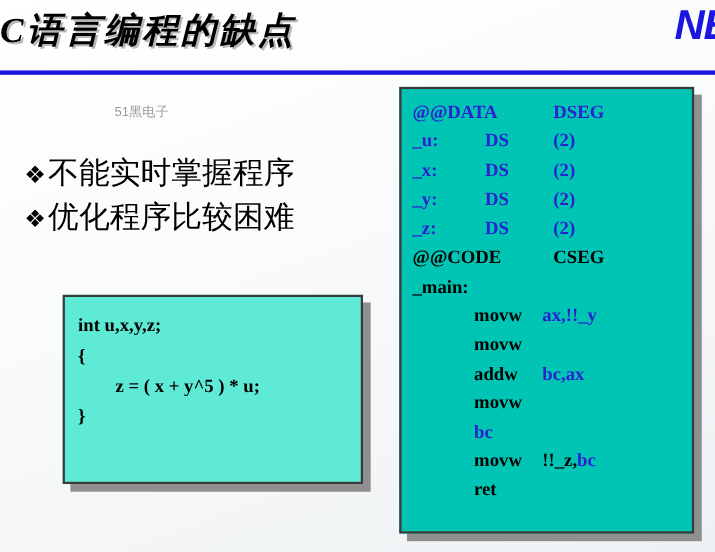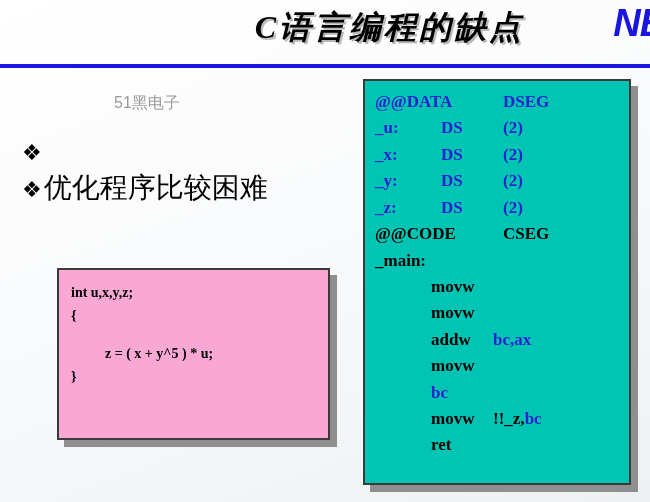--- a/index.html
+++ b/index.html
@@ -14,21 +14,21 @@
     background: linear-gradient(160deg, #ffffff 0%, #fafbfc 40%, #eef1f3 100%);
     position: relative;
   }
 
   
   #slide-title {
     position: absolute;
     left: 0;
     top: 6px;
     width: 524px;
-    text-align: right;
+    text-align: left;
     font-family: "Liberation Serif", "DejaVu Serif", serif;
     font-size: 32px;
     font-weight: bold;
     font-style: italic;
     letter-spacing: 3px;
     color: #000000;
     text-shadow: 2px 2px 0 #b8b8b8;
     white-space: nowrap;
   }
 
@@ -51,23 +51,23 @@
     font-weight: bold;
     font-style: italic;
     letter-spacing: -1px;
     color: #1a16e0;
     white-space: nowrap;
   }
 
   
   #watermark {
     position: absolute;
-    left: 114px;
+    left: 104px;
     top: 93px;
-    font-size: 16px;
+    font-size: 12px;
     color: #9a9a9a;
     white-space: nowrap;
   }
 
   
   #bullets {
     position: absolute;
     left: 22px;
     top: 137px;
     width: 330px;
@@ -95,29 +95,28 @@
     font-family: "Liberation Serif", "DejaVu Serif", serif;
     font-weight: bold;
   }
 
   
   #c-code-box {
     left: 57px;
     top: 268px;
     width: 273px;
     height: 172px;
-    background: #f9a8d4;
+    background: #5eead4;
     padding: 12px 0 0 12px;
-    font-size: 14px;
+    font-size: 17px;
     color: #000000;
     line-height: 1.62;
   }
   #c-code-box .indent {
     padding-left: 34px;
-    margin-top: 16px;
   }
 
   
   #asm-code-box {
     left: 363px;
     top: 79px;
     width: 268px;
     height: 406px;
     background: #00c5b4;
     padding: 8px 0 0 10px;
@@ -142,20 +141,21 @@
 
 <div id="title-rule"></div>
 
 <div id="nec-logo">NE</div>
 
 <div id="watermark">51黑电子</div>
 
 <div id="bullets">
     <div class="bullet-row">
       <span class="bullet-mark">❖</span>
+      <span>不能实时掌握程序</span>
     </div>
     <div class="bullet-row">
       <span class="bullet-mark">❖</span>
       <span>优化程序比较困难</span>
     </div>
   </div>
 
 <div id="c-code-box" class="code-box">
     <div>int u,x,y,z;</div>
     <div>{</div>
@@ -194,20 +194,21 @@
       <span class="asm-c2 t-black"></span>
       <span class="asm-c3 t-black">CSEG</span>
     </div>
     <div class="asm-row">
       <span class="asm-c1 t-black">_main:</span>
       <span class="asm-c2 t-black"></span>
       <span class="asm-c3 t-black"></span>
     </div>
     <div class="asm-row asm-indent">
       <span class="asm-c2 t-black">movw</span>
+      <span class="asm-c3 t-blue">ax,!!_y</span>
     </div>
     <div class="asm-row asm-indent">
       <span class="asm-c2 t-black">movw</span>
     </div>
     <div class="asm-row asm-indent">
       <span class="asm-c2 t-black">addw</span>
       <span class="asm-c3 t-blue">bc,ax</span>
     </div>
     <div class="asm-row asm-indent">
     </div>

